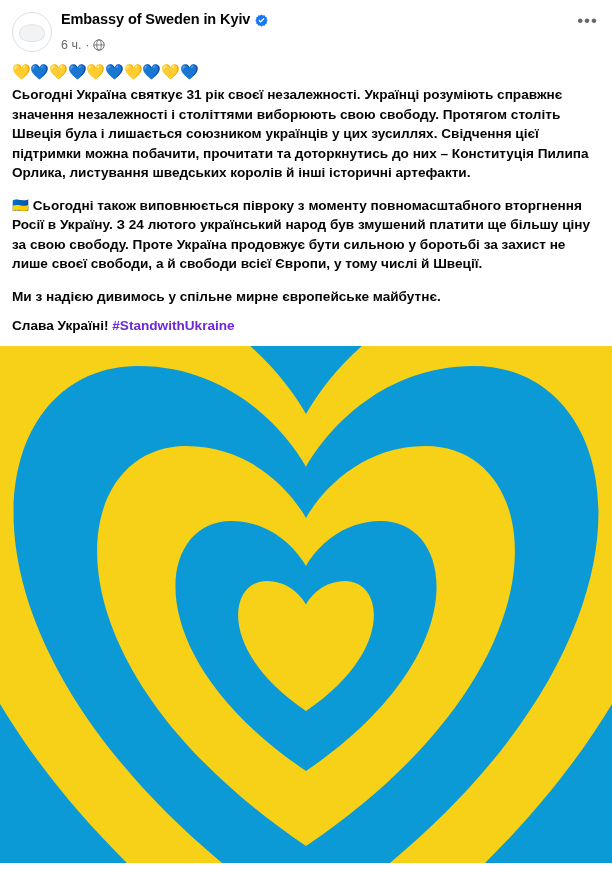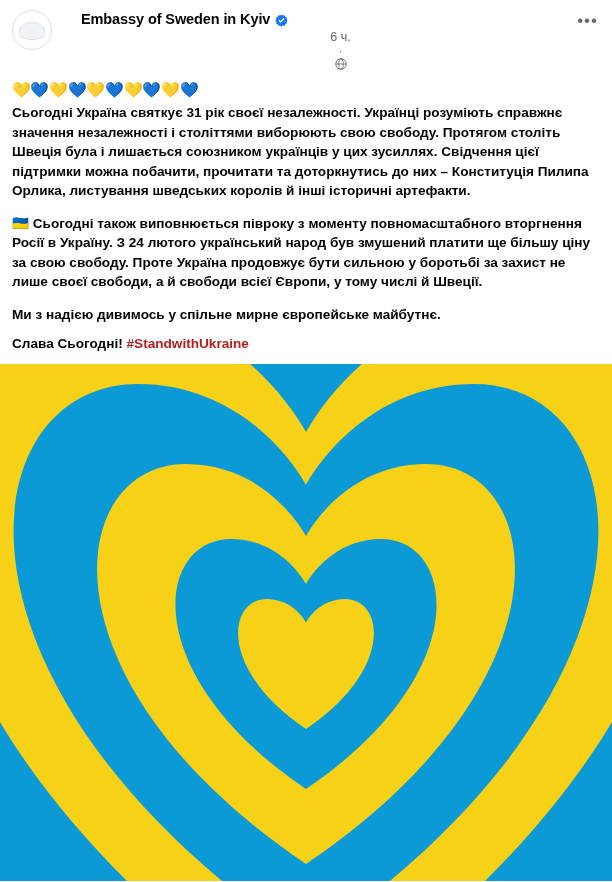--- a/index.html
+++ b/index.html
@@ -15,23 +15,22 @@
     color: #050505;
     overflow: hidden;
   }
   .post {
     width: 612px;
     position: relative;
     background: #fff;
   }
   .post-header {
     display: flex;
-    align-items: flex-start;
+    align-items: flex-end;
     padding: 10px 12px 6px 12px;
-    gap: 20px;
   }
   .avatar {
     width: 40px;
     height: 40px;
     border-radius: 50%;
     background: #ffffff;
     border: 1px solid #dddfe2;
     flex: 0 0 auto;
     position: relative;
     overflow: hidden;
@@ -66,24 +65,23 @@
   }
   .verified-badge {
     width: 13px;
     height: 13px;
     margin-left: 5px;
     flex: 0 0 auto;
   }
   .meta-row {
     display: flex;
     align-items: center;
-    margin-top: 2px;
+    margin-top: 10px;
     color: #65676b;
     font-size: 12.5px;
-    flex-direction: column;
   }
   .meta-dot {
     margin: 0 4px;
     font-size: 12px;
     color: #65676b;
   }
   .globe-icon {
     width: 12px;
     height: 12px;
     display: inline-block;
@@ -111,21 +109,21 @@
     margin-bottom: 3px;
   }
   .para {
     margin: 0 0 13px 0;
     white-space: normal;
     font-weight: bold;
   }
   .para:last-child { margin-bottom: 0; }
   .para-tight { margin-bottom: 10px; }
   .hashtag {
-    color: #b91c1c;
+    color: #6d28d9;
     margin-top: 11px;
   }
   .post-image {
     width: 612px;
     height: 517px;
     display: block;
     position: relative;
     overflow: hidden;
     background: #f7d117;
   }
@@ -163,21 +161,21 @@
       </div>
     </div>
     <div class="menu-dots">•••</div>
   </div>
 
   <div class="post-body">
     <div class="emoji-row">💛💙💛💙💛💙💛💙💛💙</div>
     <p class="para">Сьогодні Україна святкує 31 рік своєї незалежності. Українці розуміють справжнє значення незалежності і століттями виборюють свою свободу. Протягом століть Швеція була і лишається союзником українців у цих зусиллях. Свідчення цієї підтримки можна побачити, прочитати та доторкнутись до них – Конституція Пилипа Орлика, листування шведських королів й інші історичні артефакти.</p>
     <p class="para">🇺🇦 Сьогодні також виповнюється півроку з моменту повномасштабного вторгнення Росії в Україну. З 24 лютого український народ був змушений платити ще більшу ціну за свою свободу. Проте Україна продовжує бути сильною у боротьбі за захист не лише своєї свободи, а й свободи всієї Європи, у тому числі й Швеції.</p>
     <p class="para para-tight">Ми з надією дивимось у спільне мирне європейське майбутнє.</p>
-    <p class="para"><span>Слава Сьогодні! </span><span class="hashtag">#StandwithUkraine</span></p>
+    <p class="para"><span>Слава Україні! </span><span class="hashtag">#StandwithUkraine</span></p>
   </div>
 
   <div class="post-image">
     <svg width="612" height="517" viewBox="0 0 612 517" preserveAspectRatio="xMidYMid slice">
       <rect x="0" y="0" width="612" height="517" fill="#0b9ad6"></rect>
       <g transform="translate(306,300)">
 
         <path d="M0,250 C -340,20 -300,-250 -150,-250 C -70,-250 -20,-195 0,-160 C 20,-195 70,-250 150,-250 C 300,-250 340,20 0,250 Z" fill="#f7d117" transform="scale(1.45)"></path>
         <path d="M0,250 C -340,20 -300,-250 -150,-250 C -70,-250 -20,-195 0,-160 C 20,-195 70,-250 150,-250 C 300,-250 340,20 0,250 Z" fill="#0b9ad6" transform="scale(1.12)"></path>
         <path d="M0,250 C -340,20 -300,-250 -150,-250 C -70,-250 -20,-195 0,-160 C 20,-195 70,-250 150,-250 C 300,-250 340,20 0,250 Z" fill="#f7d117" transform="scale(0.80)"></path>

